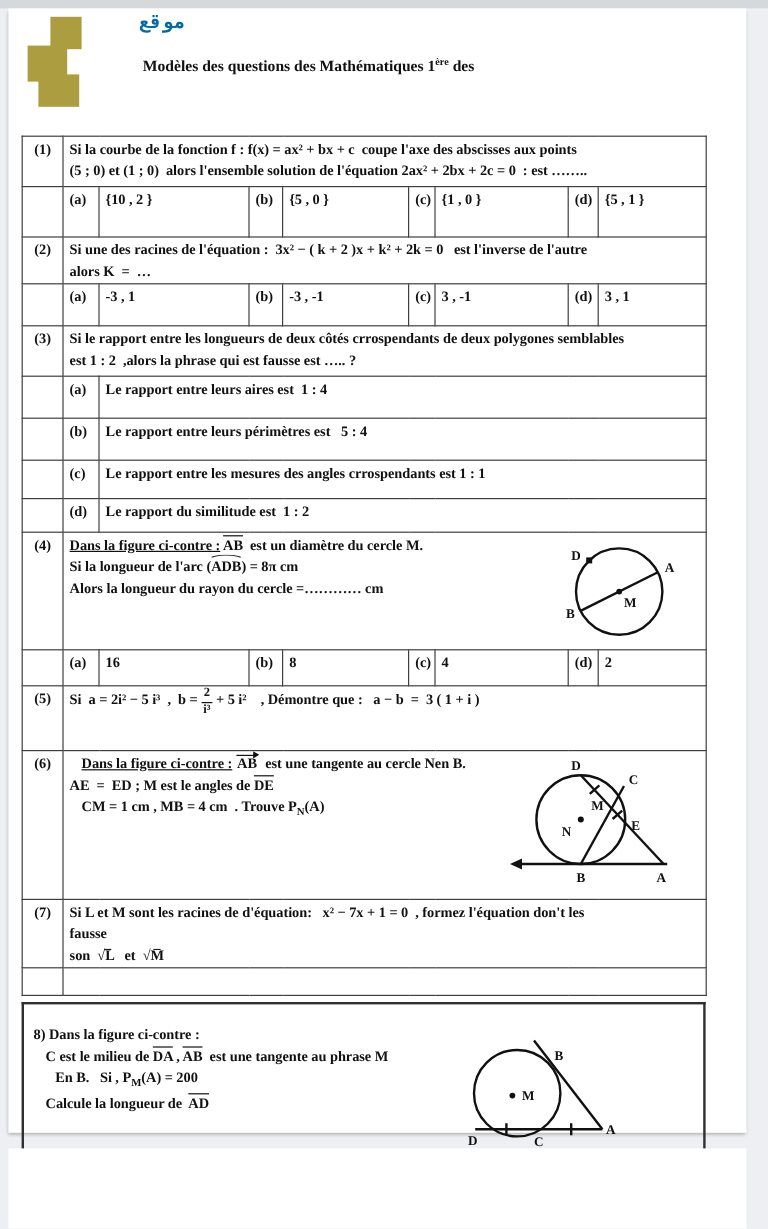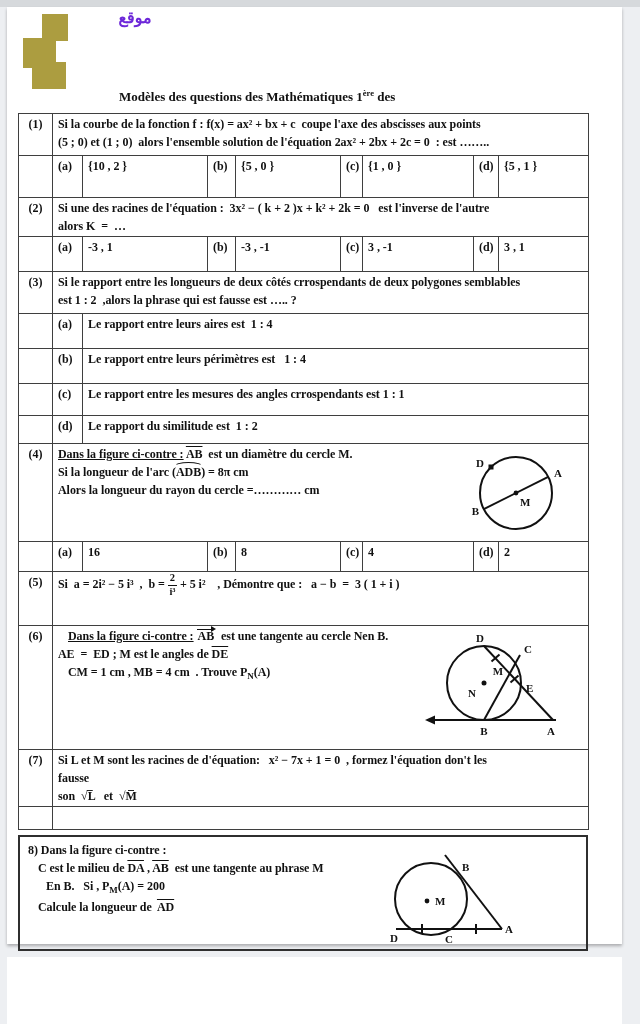--- a/index.html
+++ b/index.html
@@ -9,34 +9,34 @@
   .page{position:absolute;left:7px;width:615px;background:#ffffff;}
   .page1{top:7px;height:937px;box-shadow:0 2px 3px rgba(0,0,0,.28);}
   .page2{top:957px;height:67px;}
 
   
   .logo{position:absolute;left:11px;top:7px;width:60px;height:80px;}
   .logo .blk{position:absolute;background:#ac9d40;}
   .b1{left:24px;top:0;width:26px;height:27px;}
   .b2{left:5px;top:24px;width:33px;height:30px;}
   .b3{left:14px;top:48px;width:34px;height:27px;}
-  .arabic{position:absolute;color:#6d28d9;font-family:Liberation Serif, serif;font-weight:bold;text-align:center;z-index:5;}
+  .arabic{position:absolute;color:#0369a1;font-family:Liberation Mono, monospace;font-weight:bold;text-align:center;z-index:5;}
   .arabic-top{left:88px;top:1px;width:80px;font-size:16px;}
   .arabic-main{left:46px;top:22px;width:142px;font-size:16px;}
-  .doc-title{position:absolute;left:112px;top:39px;font-size:13px;font-weight:bold;white-space:nowrap;z-index:2;margin-top:42px;}
+  .doc-title{position:absolute;left:112px;top:39px;font-size:13px;font-weight:bold;white-space:nowrap;z-index:2;}
   .doc-title sup{font-size:8.5px;}
   .site-url{position:absolute;left:1px;top:82px;font-family:"DejaVu Sans",sans-serif;font-weight:bold;font-size:14px;color:#ac9d40;letter-spacing:.2px;}
 
   
   .qtable{position:absolute;border-collapse:collapse;table-layout:fixed;width:570px;
           font-size:12px;font-weight:bold;line-height:1.5;letter-spacing:-.05px;}
   .qtable td{border:1px solid #3f3f3f;padding:1px 5px;vertical-align:top;overflow:hidden;}
   .main{left:11px;top:106px;border:1.5px solid #3a3a3a;}
   .q8t{left:11px;top:828px;border:2px solid #2f2f2f;}
-  .q8t td{border:none;padding:4px 8px;}
+  .q8t td{border:none;padding:16px 8px;}
   .num{text-align:center;padding-top:2px;}
   .olabel{padding:1px 4px;}
   .oc{word-break:break-all;padding:1px 3px;}
   .pw{white-space:pre-wrap;}
   .lead{text-decoration:underline;}
   .bar{text-decoration:overline;}
   .vec{position:relative;padding:0 1px;}
   .vec::before{content:"";position:absolute;left:0;right:2px;top:0;border-top:1.4px solid #111;}
   .vec::after{content:"";position:absolute;right:-4px;top:-3px;width:0;height:0;border:3px solid transparent;border-left:5px solid #111;}
   .arc{position:relative;}
@@ -135,21 +135,21 @@
           </td>
         </tr>
         <tr style="height:35px">
           <td></td>
           <td class="olabel">(a)</td>
           <td colspan="7" class="pw">Le rapport entre leurs aires est  1 : 4</td>
         </tr>
         <tr style="height:35px">
           <td></td>
           <td class="olabel">(b)</td>
-          <td colspan="7" class="pw">Le rapport entre leurs périmètres est   1 : 4</td>
+          <td colspan="7" class="pw">Le rapport entre leurs périmètres est   5 : 4</td>
         </tr>
         <tr style="height:32px">
           <td></td>
           <td class="olabel">(c)</td>
           <td colspan="7" class="pw">Le rapport entre les mesures des angles crrospendants est 1 : 1</td>
         </tr>
         <tr style="height:28px">
           <td></td>
           <td class="olabel">(d)</td>
           <td colspan="7" class="pw">Le rapport du similitude est  1 : 2</td>

